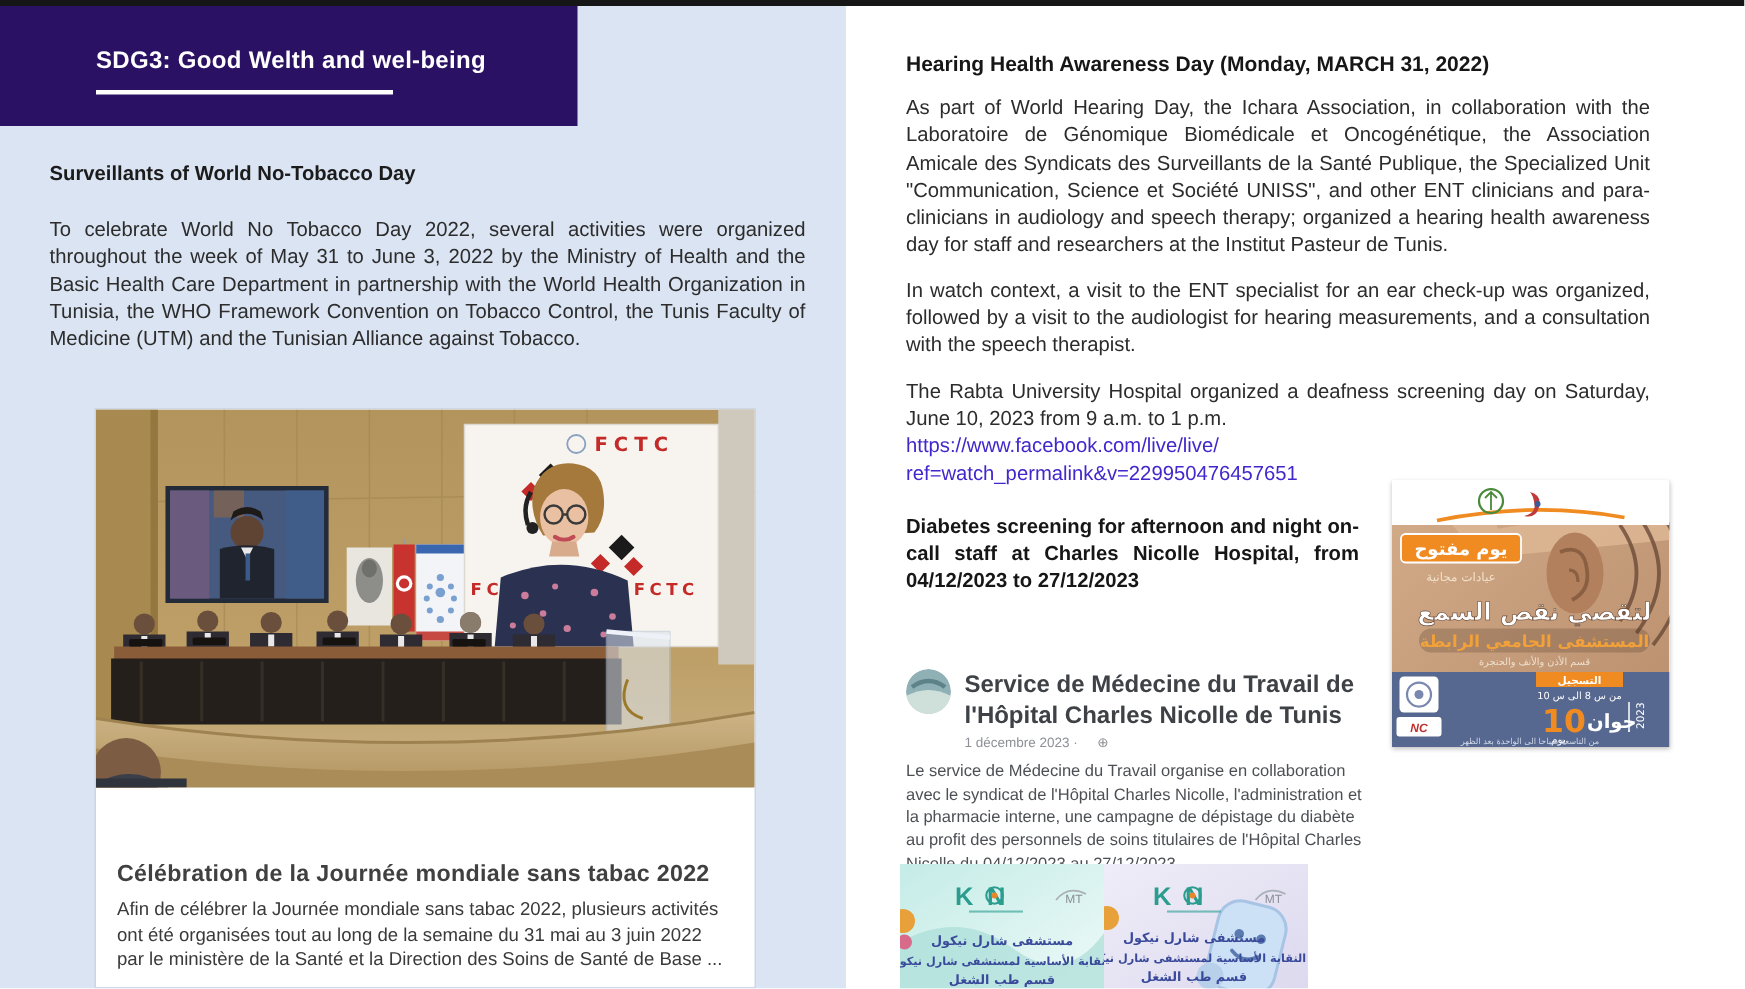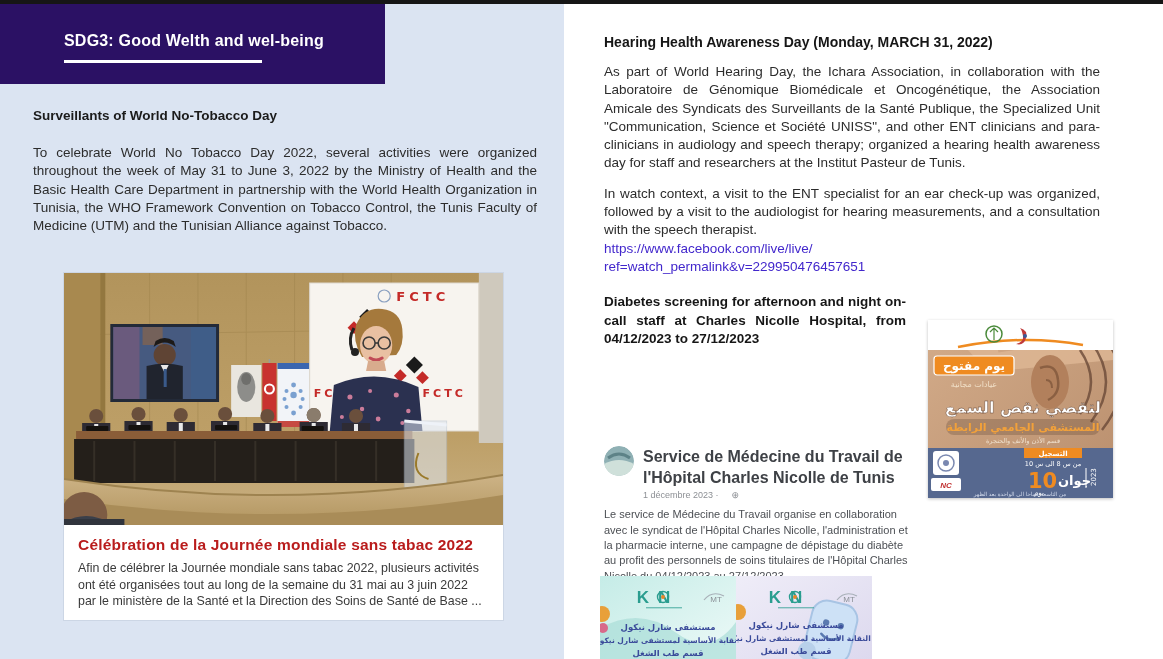--- a/index.html
+++ b/index.html
@@ -15,21 +15,21 @@
   .sdg-title { position:absolute; left:64px; top:28px; color:#ffffff; font-size:16px; font-weight:bold; letter-spacing:0.2px; }
   .sdg-underline { position:absolute; left:64px; top:56px; width:198px; height:3px; background:#ffffff; }
 
   .tobacco-heading { position:absolute; left:33px; top:104px; font-size:13.5px; font-weight:bold; color:#1b1b1b; }
   .tobacco-body { position:absolute; left:33px; top:140px; width:504px; font-size:13.5px; line-height:18.3px; color:#2c2c2c; text-align:justify; }
 
   .link-card { position:absolute; left:64px; top:269px; width:439px; background:#ffffff; box-shadow:0 0 0 1px rgba(160,170,190,0.25); cursor:pointer; }
   .card-photo { width:439px; height:252px; display:block; }
   .card-photo svg { display:block; width:100%; height:100%; }
   .card-caption { padding:11px 14px 10px 14px; }
-  .card-title { font-size:15.5px; font-weight:bold; color:#b91c1c; margin-bottom:6px; letter-spacing:0.2px; }
+  .card-title { font-size:15.5px; font-weight:bold; color:#404040; margin-bottom:6px; letter-spacing:0.2px;margin-top:38px; }
   .card-desc { font-size:12.4px; line-height:16.6px; color:#3a3a3a; }
   .card-source { margin-top:9px; display:flex; align-items:center; gap:6px; color:#9aa0a6; font-size:11.5px; word-spacing:4px; }
   .who-icon svg { display:block; }
 
   
   .right-panel { position:absolute; left:564px; top:4px; width:599px; height:655px; background:#ffffff; overflow:hidden; }
   .right-content { position:absolute; left:40px; top:0; width:496px; }
 
   .hearing-heading { margin-top:30px; font-size:14px; font-weight:bold; color:#161616; }
   .jpara { margin-top:13px; font-size:13.5px; line-height:18.3px; color:#2c2c2c; text-align:justify; }
@@ -240,20 +240,21 @@
       <div class="card-desc">Afin de célébrer la Journée mondiale sans tabac 2022, plusieurs activités ont été organisées tout au long de la semaine du 31 mai au 3 juin 2022 par le ministère de la Santé et la Direction des Soins de Santé de Base ...</div>
     </div>
   </div>
 </div>
 
 <div class="right-panel">
   <div class="right-content">
     <div class="hearing-heading">Hearing Health Awareness Day (Monday, MARCH 31, 2022)</div>
     <div class="jpara">As part of World Hearing Day, the Ichara Association, in collaboration with the Laboratoire de Génomique Biomédicale et Oncogénétique, the Association Amicale des Syndicats des Surveillants de la Santé Publique, the Specialized Unit "Communication, Science et Société UNISS", and other ENT clinicians and para-clinicians in audiology and speech therapy; organized a hearing health awareness day for staff and researchers at the Institut Pasteur de Tunis.</div>
     <div class="jpara tight">In watch context, a visit to the ENT specialist for an ear check-up was organized, followed by a visit to the audiologist for hearing measurements, and a consultation with the speech therapist.</div>
+    <div class="jpara tight">The Rabta University Hospital organized a deafness screening day on Saturday, June 10, 2023 from 9 a.m. to 1 p.m.</div>
     <div class="fb-link">
       <div>https://www.facebook.com/live/live/</div>
       <div>ref=watch_permalink&amp;v=229950476457651</div>
     </div>
     <div class="diabetes-heading">Diabetes screening for afternoon and night on-call staff at Charles Nicolle Hospital, from 04/12/2023 to 27/12/2023</div>
   </div>
 
   <div class="poster">
     <svg viewBox="0 0 185 178" preserveAspectRatio="none" aria-hidden="true">
       <defs>

